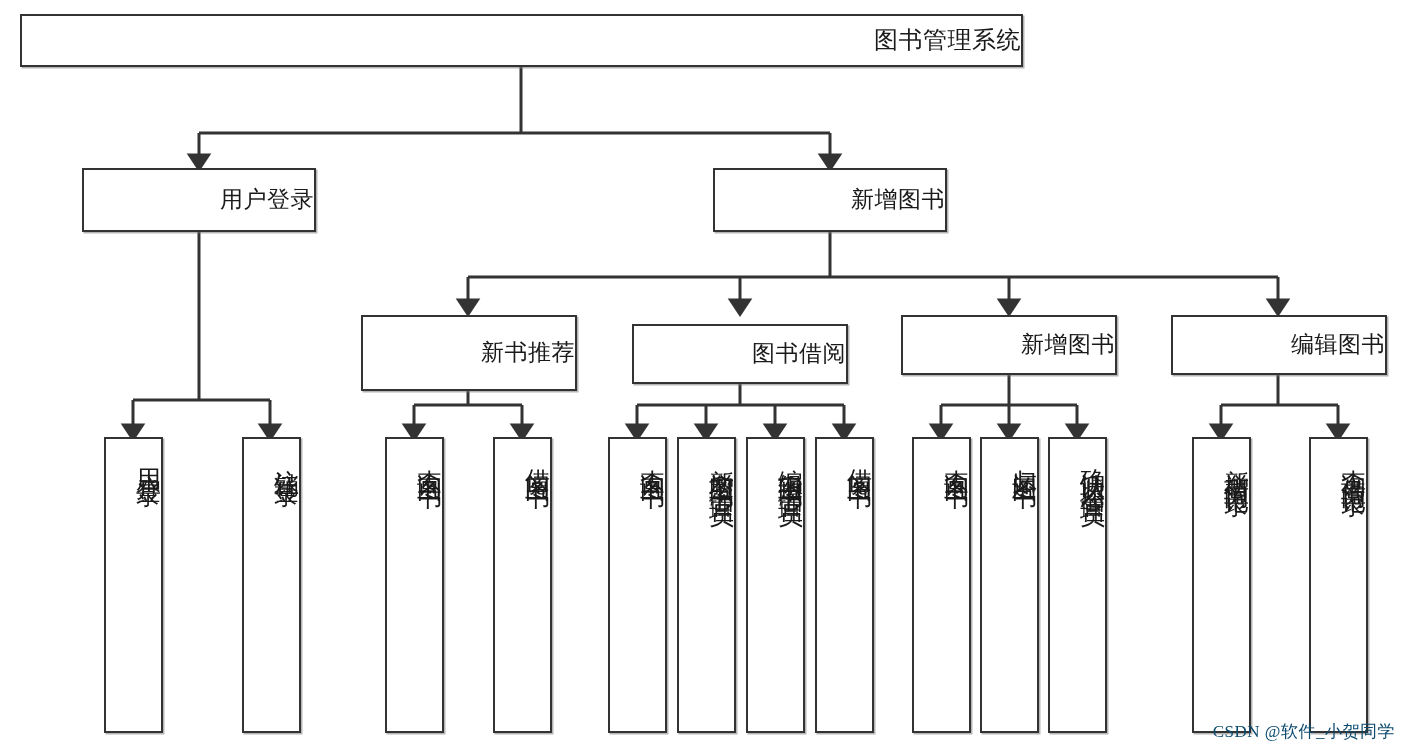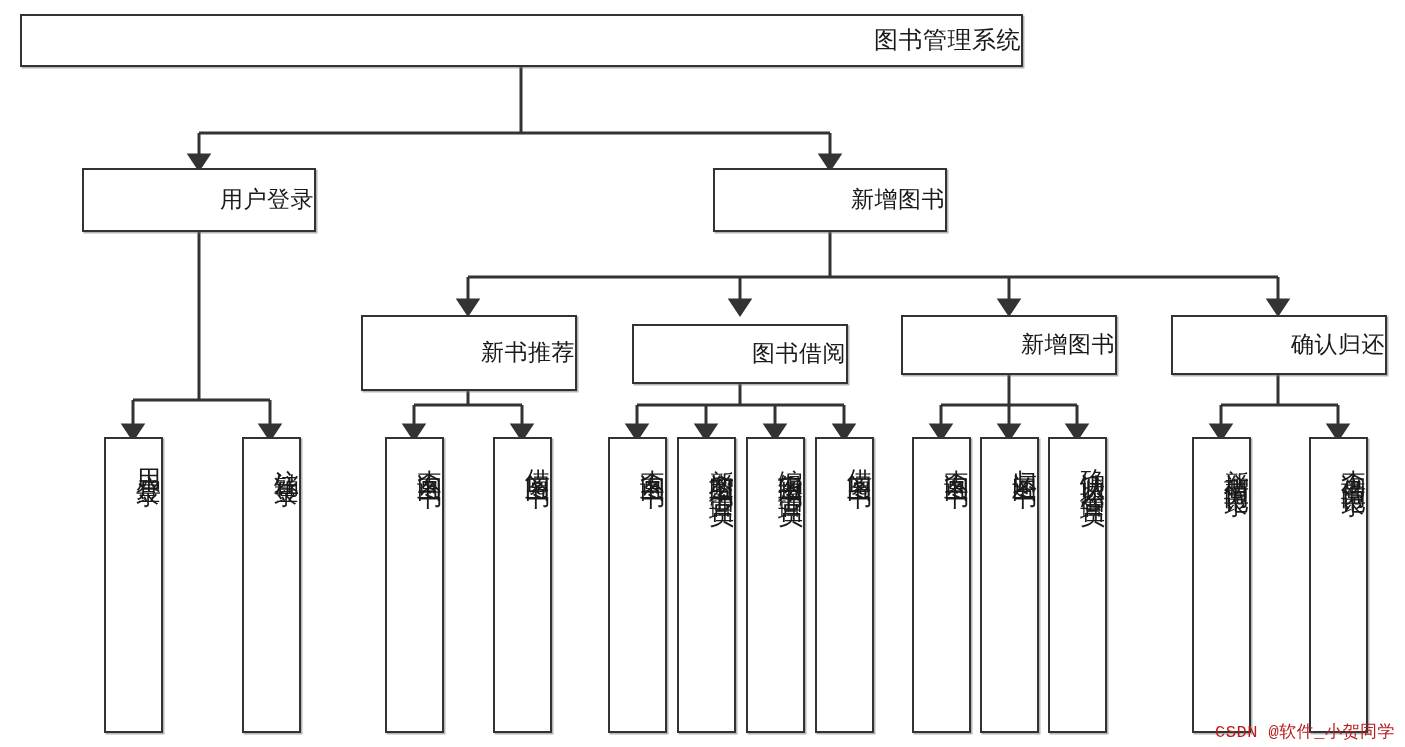--- a/index.html
+++ b/index.html
@@ -59,25 +59,25 @@
     font-size: 25px;
     letter-spacing: 5px;
     line-height: 1.0;
     white-space: nowrap;
   }
   #watermark {
     position: absolute;
     right: 10px;
     bottom: 4px;
     font-size: 17px;
-    color: #b91c1c;
+    color: #0c4a6e;
     letter-spacing: 0.5px;
     z-index: 5;
     white-space: nowrap;
-    font-family: Liberation Mono, monospace;
+    font-family: Liberation Serif, serif;
   }
 </style>
 </head>
 <body>
 
 <div id="diagram-root">
 
   <svg id="edges-layer" viewBox="0 0 1405 747" width="1405" height="747" xmlns="http://www.w3.org/2000/svg">
     <defs>
       <marker id="arrowhead" markerWidth="9" markerHeight="9" refX="2.2" refY="4.5" orient="auto" markerUnits="strokeWidth">
@@ -146,21 +146,21 @@
 
   <div class="node horiz" style="left:632px; top:324px; width:216px; height:60px;">
     <span class="node-label">图书借阅</span>
   </div>
 
   <div class="node horiz" style="left:901px; top:315px; width:216px; height:60px;">
     <span class="node-label">新增图书</span>
   </div>
 
   <div class="node horiz" style="left:1171px; top:315px; width:216px; height:60px;">
-    <span class="node-label">确认归还</span>
+    <span class="node-label">编辑图书</span>
   </div>
 
   <div class="node leaf" style="left:104px; top:437px; width:59px; height:296px;">
     <span class="node-label">用户登录</span>
   </div>
   <div class="node leaf" style="left:242px; top:437px; width:59px; height:296px;">
     <span class="node-label">注销登录</span>
   </div>
 
   <div class="node leaf" style="left:385px; top:437px; width:59px; height:296px;">

